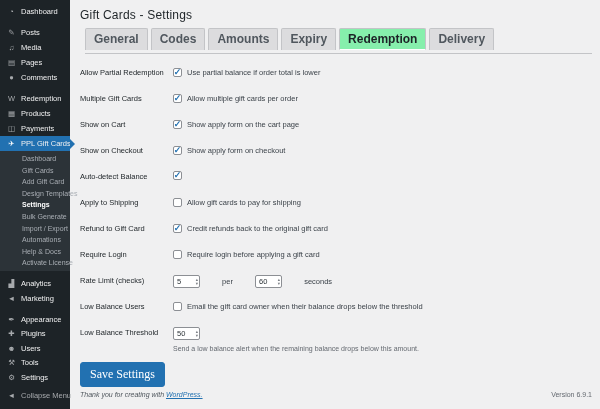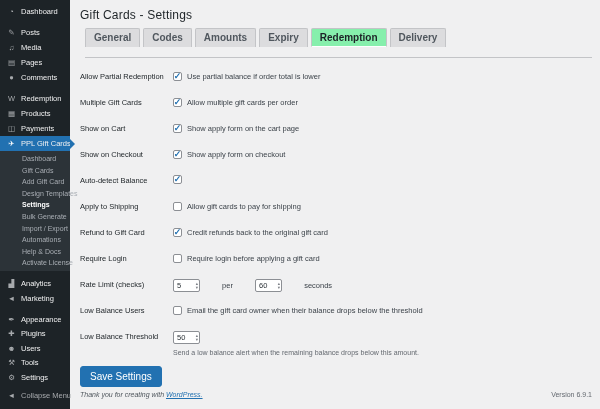--- a/index.html
+++ b/index.html
@@ -49,23 +49,23 @@
     padding:8px 8px 0 10px;
   }
   .page-title {
     font-size:12px; font-weight:500; color:#1d2327; letter-spacing:.2px;
   }
   .tabbar {
     margin:5px 0 0 5px; border-bottom:1px solid #c3c4c7;
     display:flex; gap:3px; padding-left:0;
   }
   .tab {
-    display:inline-block; padding:3px 8px; font-size:10px; font-weight:600;
+    display:inline-block; padding:3px 8px; font-size:12px; font-weight:600;
     background:#dcdcde; border:1px solid #c3c4c7; border-bottom:none;
-    color:#50575e; border-radius:2px 2px 0 0; margin-bottom:11px;
+    color:#50575e; border-radius:2px 2px 0 0; margin-bottom:4px;
     position:relative; top:1px; cursor:pointer;
   }
   .tab.active {
     background:#86efac; color:#1d2327; border-bottom:1px solid #fff;
   }
   
   .form { margin-top:13px; }
   .row { display:flex; align-items:flex-start; min-height:26px; }
   .row-label {
     width:93px; flex:0 0 93px; font-size:7.5px; font-weight:normal;
@@ -89,22 +89,22 @@
     border-radius:2px; padding:0 1px 0 3px; font-size:7.5px; color:#2c3338;
     vertical-align:middle;
   }
   .spin { display:inline-flex; flex-direction:column; align-items:center; line-height:3.4px; cursor:pointer; }
   .spin span { font-size:4.5px; color:#787c82; display:block; height:3.5px; }
   .inline-txt { margin:0 20px; vertical-align:middle; }
   .desc { font-size:7px; color:#646970; margin-top:5px; }
   .save-btn {
     margin-top:9px; margin-left:0; display:inline-block;
     background:#2271b1; border:1px solid #2271b1; color:#fff;
-    font-size:10px; padding:4px 9px; border-radius:3px; cursor:pointer;
-    font-family:Liberation Sans, sans-serif;
+    font-size:12px; padding:4px 9px; border-radius:3px; cursor:pointer;
+    font-family:Liberation Serif, serif;
   }
   
   .footer {
     position:absolute; left:10px; right:8px; top:391px;
     display:flex; justify-content:space-between; align-items:baseline;
   }
   .thanks { font-size:7px; font-style:italic; color:#50575e; }
   .thanks a { color:#2271b1; text-decoration:underline; cursor:pointer; font-style:italic; }
   .version { font-size:7px; color:#646970; }
 </style>

